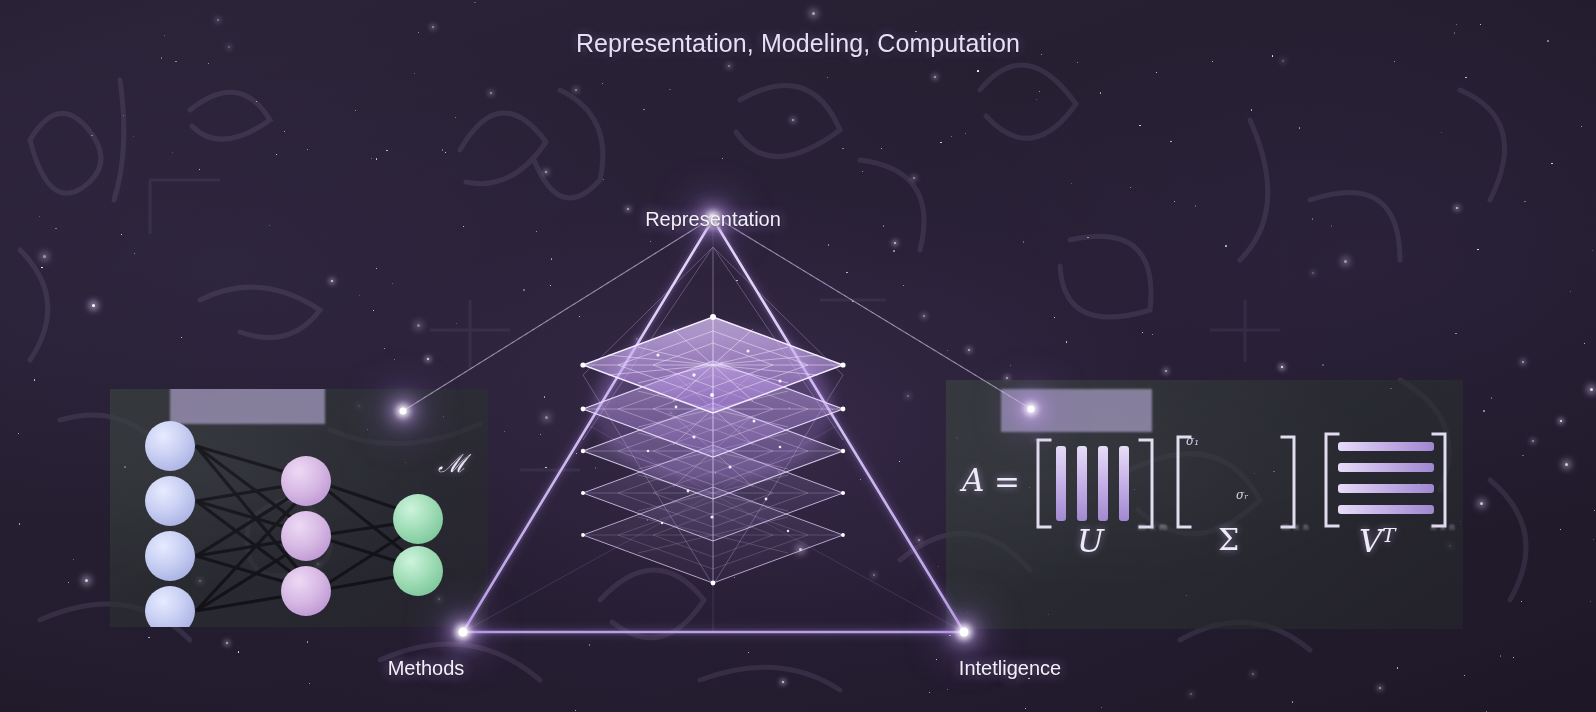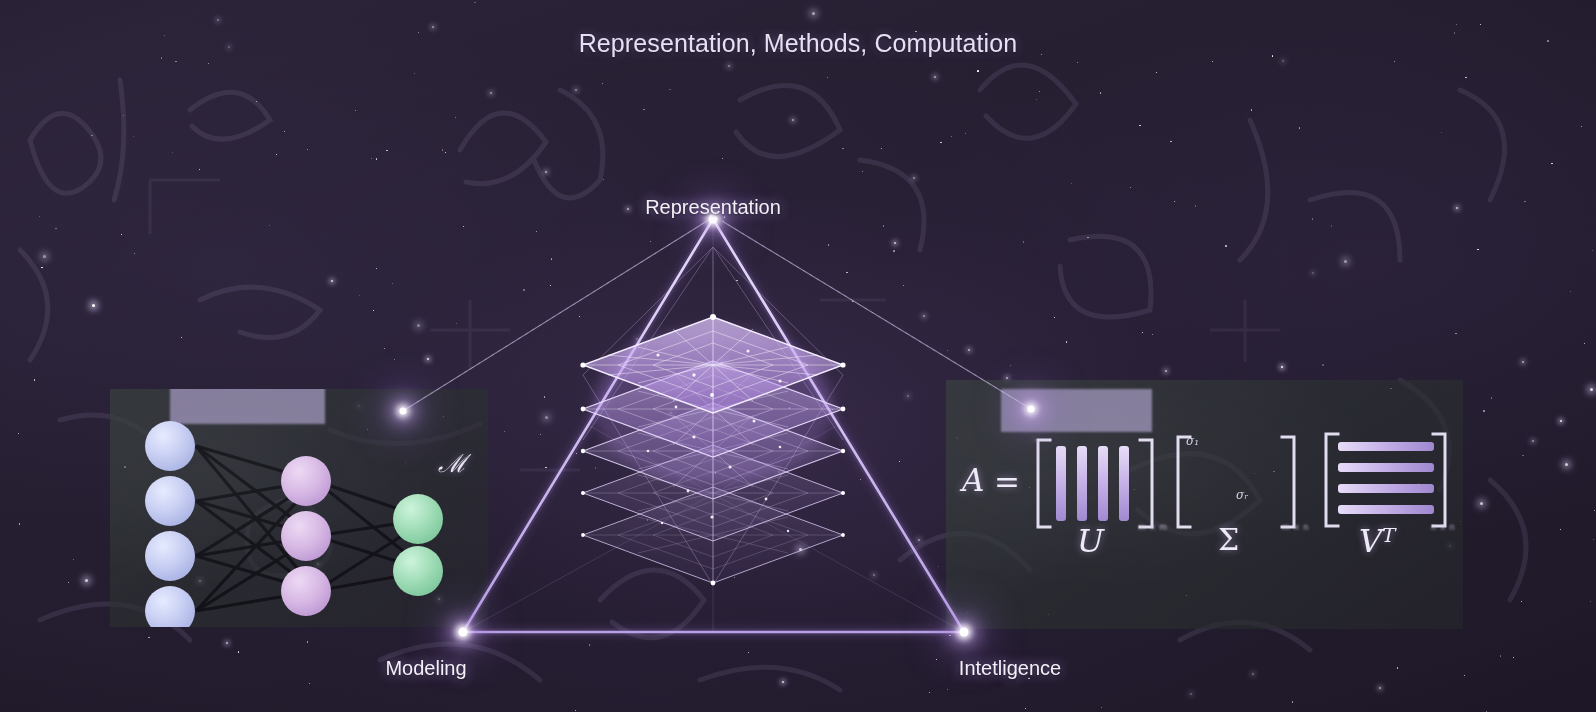--- a/index.html
+++ b/index.html
@@ -80,21 +80,21 @@
   .vertex-label {
     position: absolute;
     z-index: 38;
     color: #f3f0f8;
     font-size: 20px;
     font-weight: 400;
     text-shadow: 0 0 12px rgba(190,160,240,0.75), 0 1px 3px rgba(0,0,0,0.8);
     white-space: nowrap;
     pointer-events: none;
   }
-  #label-representation { left: 713px; top: 196px; transform: translateX(-50%); }
+  #label-representation { left: 713px; top: 208px; transform: translateX(-50%); }
   #label-modeling       { left: 426px; top: 657px; transform: translateX(-50%); }
   #label-computation    { left: 1010px; top: 657px; transform: translateX(-50%); }
 
   
   #triangle-svg {
     position: absolute; inset: 0;
     z-index: 22;
     pointer-events: none;
   }
 
@@ -499,21 +499,21 @@
       <div class="star" style="width: 1.2px; height: 1.2px; left: 977.444px; top: 70.3854px; opacity: 0.95;"></div>
       <div class="star" style="width: 2px; height: 2px; left: 873.308px; top: 573.634px; opacity: 0.4; box-shadow: rgba(226, 214, 255, 0.85) 0px 0px 5px 1.6px;"></div>
       <div class="star" style="width: 1.2px; height: 1.2px; left: 1173.65px; top: 201.216px; opacity: 0.76;"></div>
       <div class="star" style="width: 1.2px; height: 1.2px; left: 187.821px; top: 489.777px; opacity: 0.39;"></div>
       <div class="star" style="width: 1.2px; height: 1.2px; left: 1393.62px; top: 60.615px; opacity: 0.66;"></div>
       <div class="star" style="width: 2px; height: 2px; left: 907.023px; top: 394.501px; opacity: 0.34; box-shadow: rgba(226, 214, 255, 0.85) 0px 0px 5px 1.6px;"></div>
       <div class="star" style="width: 1.2px; height: 1.2px; left: 846.334px; top: 271.819px; opacity: 0.76;"></div>
     </div>
 
   <div class="header">
-    <div class="subtitle">Representation, Methods, Computation</div>
+    <div class="subtitle">Representation, Modeling, Computation</div>
   </div>
 
   <div class="panel" id="panel-modeling">
     <div class="panel-titlebar" id="titlebar-modeling"></div>
 
     <svg id="nn-svg" viewBox="0 0 378 238" aria-hidden="true">
       <defs>
         <radialGradient id="gIn" cx="36%" cy="30%" r="78%">
           <stop offset="0%" stop-color="#e6ebff"></stop>
           <stop offset="55%" stop-color="#c6cdf2"></stop>
@@ -821,17 +821,17 @@
     </svg>
   </div>
 
   <div class="node-glow" id="node-apex"></div>
   <div class="node-glow" id="node-left"></div>
   <div class="node-glow" id="node-right"></div>
   <div class="node-glow" id="node-connector-left"></div>
   <div class="node-glow" id="node-connector-right"></div>
 
   <div class="vertex-label" id="label-representation">Representation</div>
-  <div class="vertex-label" id="label-modeling">Modeling</div>
+  <div class="vertex-label" id="label-modeling">Methods</div>
   <div class="vertex-label" id="label-computation">Intetligence</div>
 
   <div class="vignette"></div>
 </div>
 
 </body></html>

